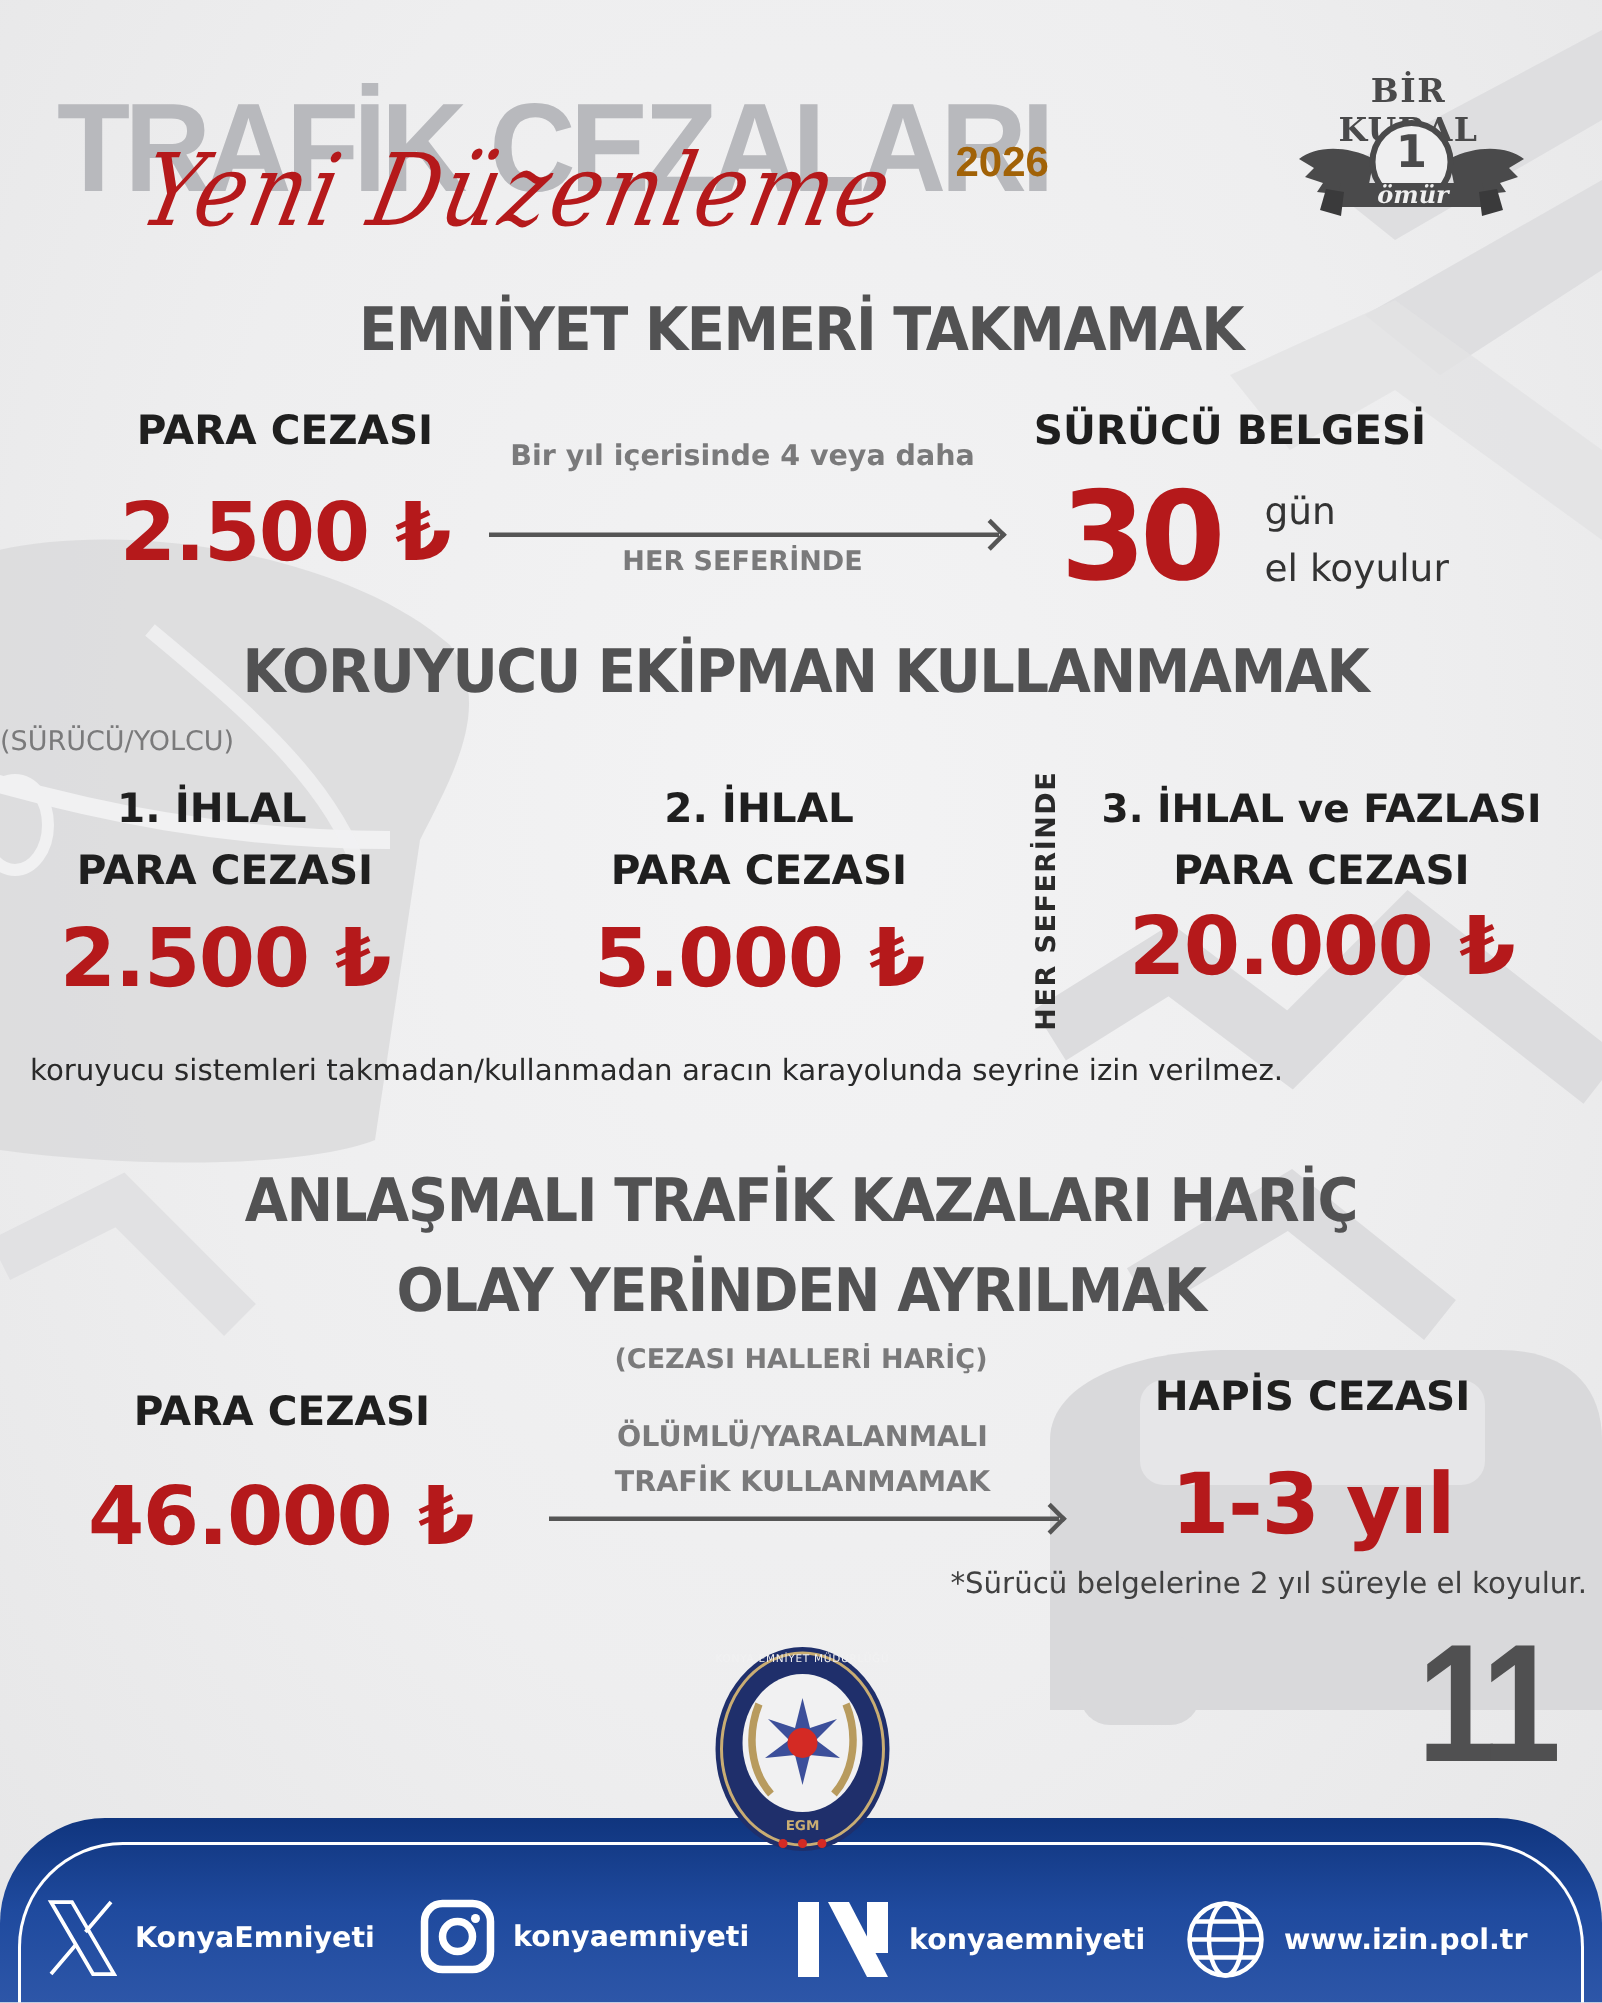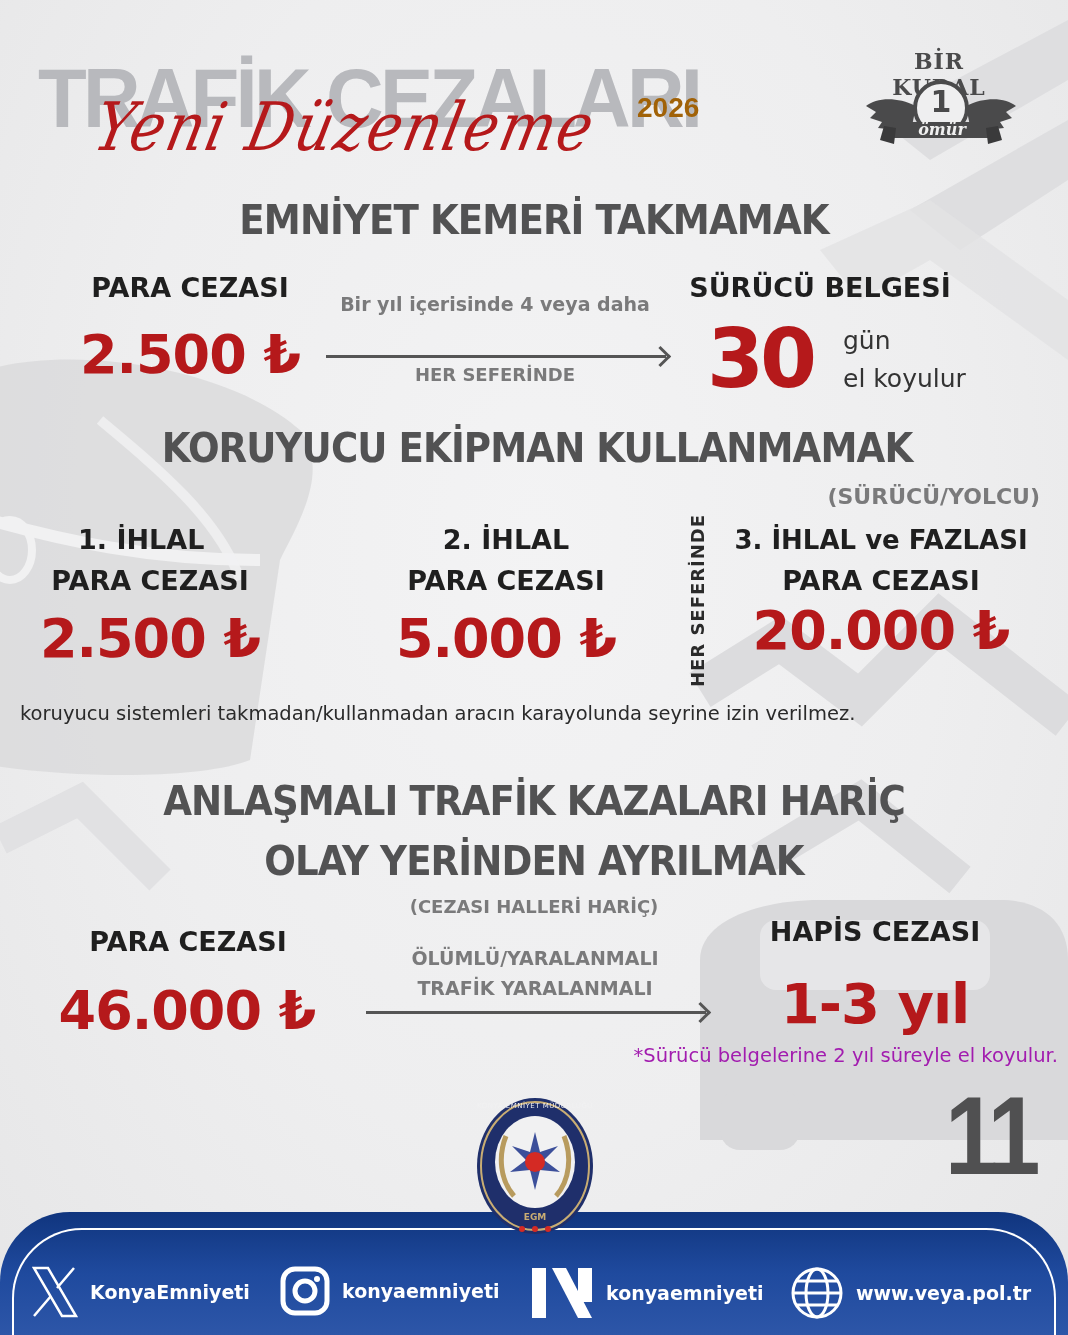--- a/index.html
+++ b/index.html
@@ -140,21 +140,21 @@
 </div>
 <div class="arrow" style="left:326px;top:355px;width:340px;"></div>
 <div class="abs muted" style="left:320px;top:364px;width:350px;text-align:center;font-weight:bold;font-size:18px;">HER SEFERİNDE</div>
 
 <div class="abs label" style="left:660px;top:272px;width:320px;font-size:27px;">SÜRÜCÜ BELGESİ</div>
 <div class="abs amount" style="left:690px;top:318px;width:140px;font-size:82px;letter-spacing:-4px;">30</div>
 <div class="abs" style="left:843px;top:326px;font-size:25px;color:#333;">gün</div>
 <div class="abs" style="left:843px;top:364px;font-size:25px;color:#333;">el koyulur</div>
 
 <div class="abs heading" style="left:0;top:425px;width:1074px;font-size:40px;">KORUYUCU EKİPMAN KULLANMAMAK</div>
-<div class="abs muted" style="left:0;top:484px;width:1040px;text-align:right;font-weight:bold;font-size:22px;">(SÜRÜCÜ/YOLCU)</div>
+<div class="abs muted" style="left:0;top:484px;width:1040px;text-align:left;font-weight:normal;font-size:18px;">(SÜRÜCÜ/YOLCU)</div>
 
 <div class="abs" style="left:10px;top:520px;width:280px;">
   <div class="label" style="font-size:27px;line-height:40px;text-align:left;padding-left:68px;">1.  İHLAL</div>
   <div class="label" style="font-size:27px;line-height:42px;">PARA CEZASI</div>
   <div class="amount" style="font-size:54px;margin-top:10px;">2.500 ₺</div>
 </div>
 <div class="abs" style="left:366px;top:520px;width:280px;">
   <div class="label" style="font-size:27px;line-height:40px;">2.  İHLAL</div>
   <div class="label" style="font-size:27px;line-height:42px;">PARA CEZASI</div>
   <div class="amount" style="font-size:54px;margin-top:10px;">5.000 ₺</div>
@@ -174,27 +174,27 @@
 
 <div class="abs heading" style="left:0;top:778px;width:1068px;font-size:40px;">ANLAŞMALI TRAFİK KAZALARI HARİÇ</div>
 <div class="abs heading" style="left:0;top:838px;width:1068px;font-size:40px;">OLAY YERİNDEN AYRILMAK</div>
 <div class="abs muted" style="left:0;top:896px;width:1068px;text-align:center;font-weight:bold;font-size:18px;">(CEZASI HALLERİ HARİÇ)</div>
 
 <div class="abs label" style="left:38px;top:926px;width:300px;font-size:27px;">PARA CEZASI</div>
 <div class="abs amount" style="left:22px;top:984px;width:330px;font-size:54px;">46.000 ₺</div>
 
 <div class="abs muted" style="left:350px;top:943px;width:370px;text-align:center;font-weight:bold;font-size:19px;line-height:30px;">
   <div>ÖLÜMLÜ/YARALANMALI</div>
-  <div>TRAFİK YARALANMALI</div>
+  <div>TRAFİK KULLANMAMAK</div>
 </div>
 <div class="arrow" style="left:366px;top:1011px;width:340px;"></div>
 
 <div class="abs label" style="left:720px;top:916px;width:310px;font-size:27px;">HAPİS CEZASI</div>
 <div class="abs amount" style="left:720px;top:976px;width:310px;font-size:56px;">1-3 yıl</div>
-<div class="abs" style="right:10px;top:1044px;font-size:19.5px;color:#a21caf;">*Sürücü belgelerine 2 yıl süreyle el koyulur.</div>
+<div class="abs" style="right:10px;top:1044px;font-size:19.5px;color:#404040;">*Sürücü belgelerine 2 yıl süreyle el koyulur.</div>
 
 <div class="abs page-num">11</div>
 
 <div class="footer"></div>
 <div class="footer-inner"></div>
 
 <div class="abs" style="left:474px;top:1096px;width:122px;height:140px;">
   <svg width="122" height="140">
     <ellipse cx="61" cy="70" rx="58" ry="68" fill="#1f2f6b"></ellipse>
     <ellipse cx="61" cy="70" rx="54" ry="64" fill="none" stroke="#c9ad73" stroke-width="2"></ellipse>
@@ -235,14 +235,14 @@
   <span>konyaemniyeti</span>
 </div>
 <div class="social" style="left:790px;">
   <svg width="54" height="54" viewBox="0 0 54 54">
     <circle cx="27" cy="27" r="24" fill="none" stroke="#fff" stroke-width="3"></circle>
     <ellipse cx="27" cy="27" rx="11" ry="24" fill="none" stroke="#fff" stroke-width="3"></ellipse>
     <line x1="3" y1="27" x2="51" y2="27" stroke="#fff" stroke-width="3"></line>
     <line x1="7" y1="15" x2="47" y2="15" stroke="#fff" stroke-width="3"></line>
     <line x1="7" y1="39" x2="47" y2="39" stroke="#fff" stroke-width="3"></line>
   </svg>
-  <span>www.veya.pol.tr</span>
+  <span>www.izin.pol.tr</span>
 </div>
 
 </body></html>

